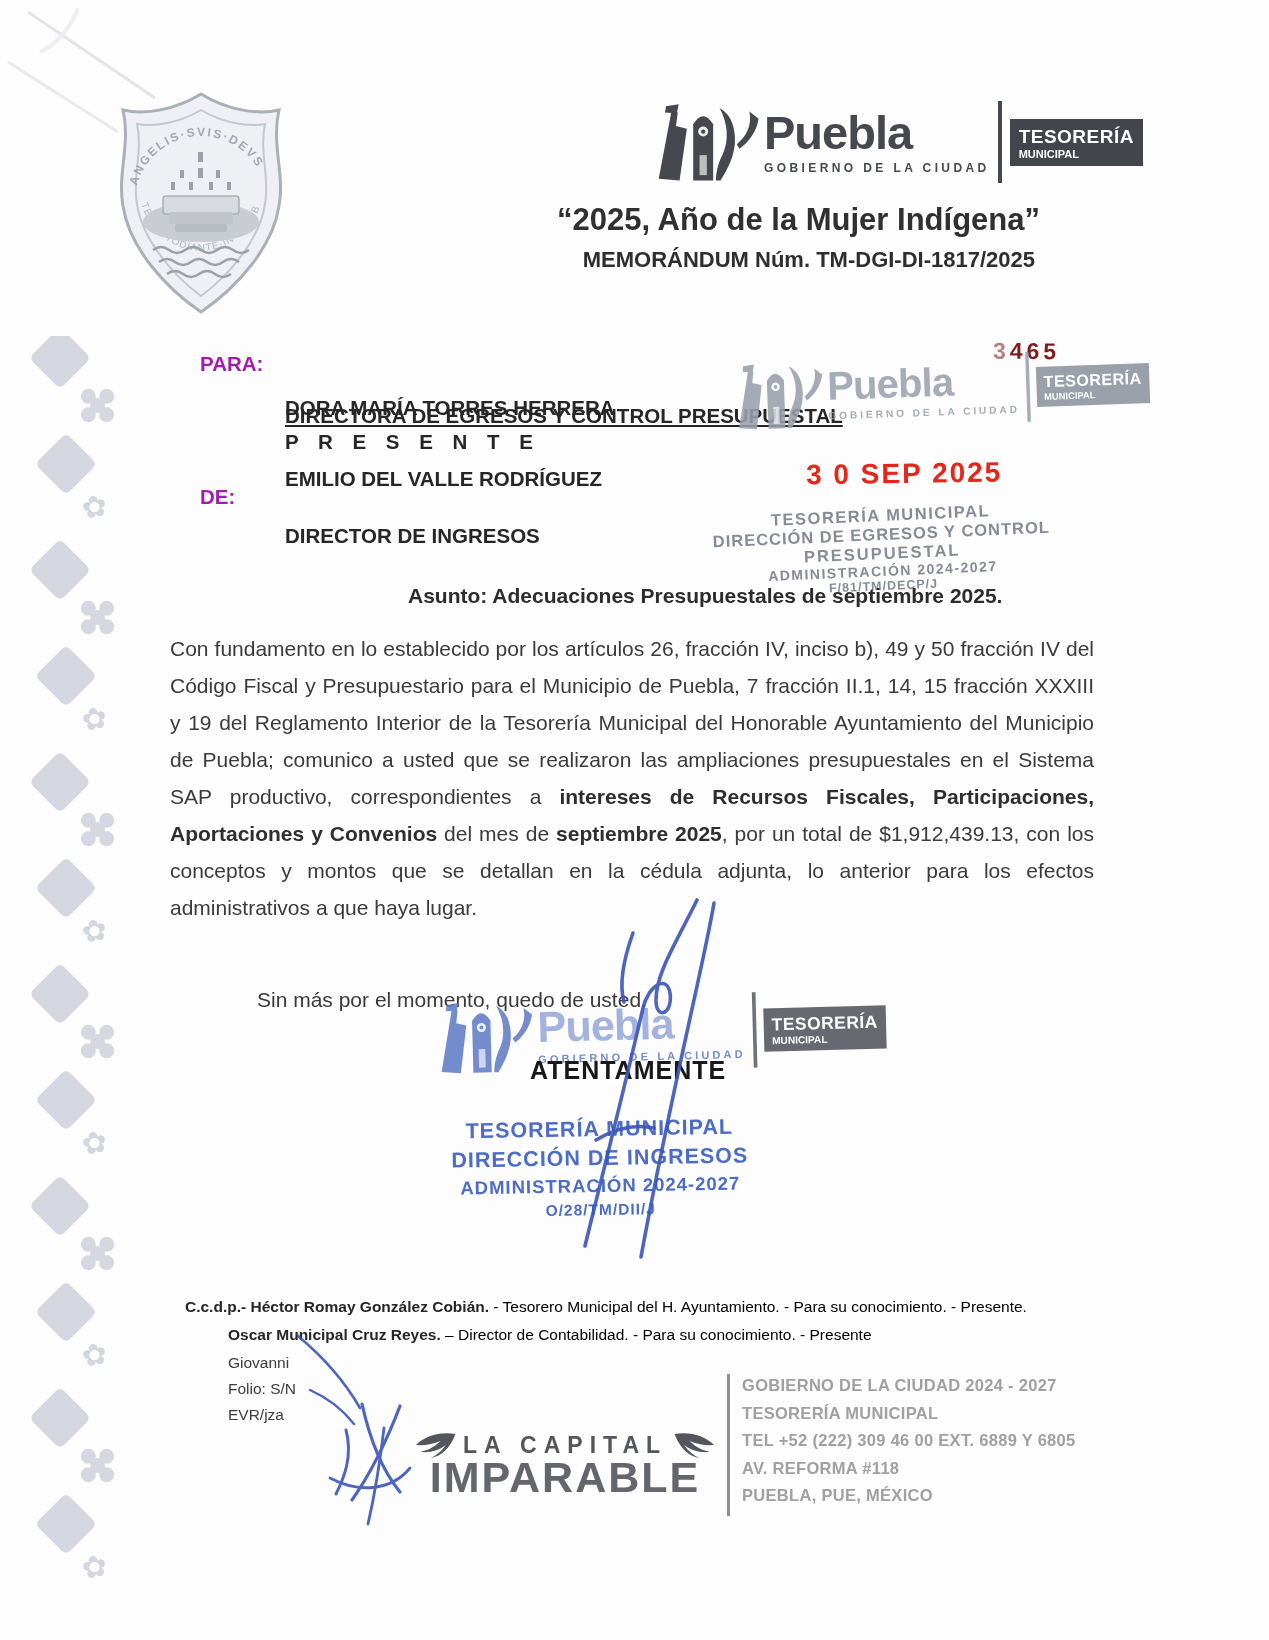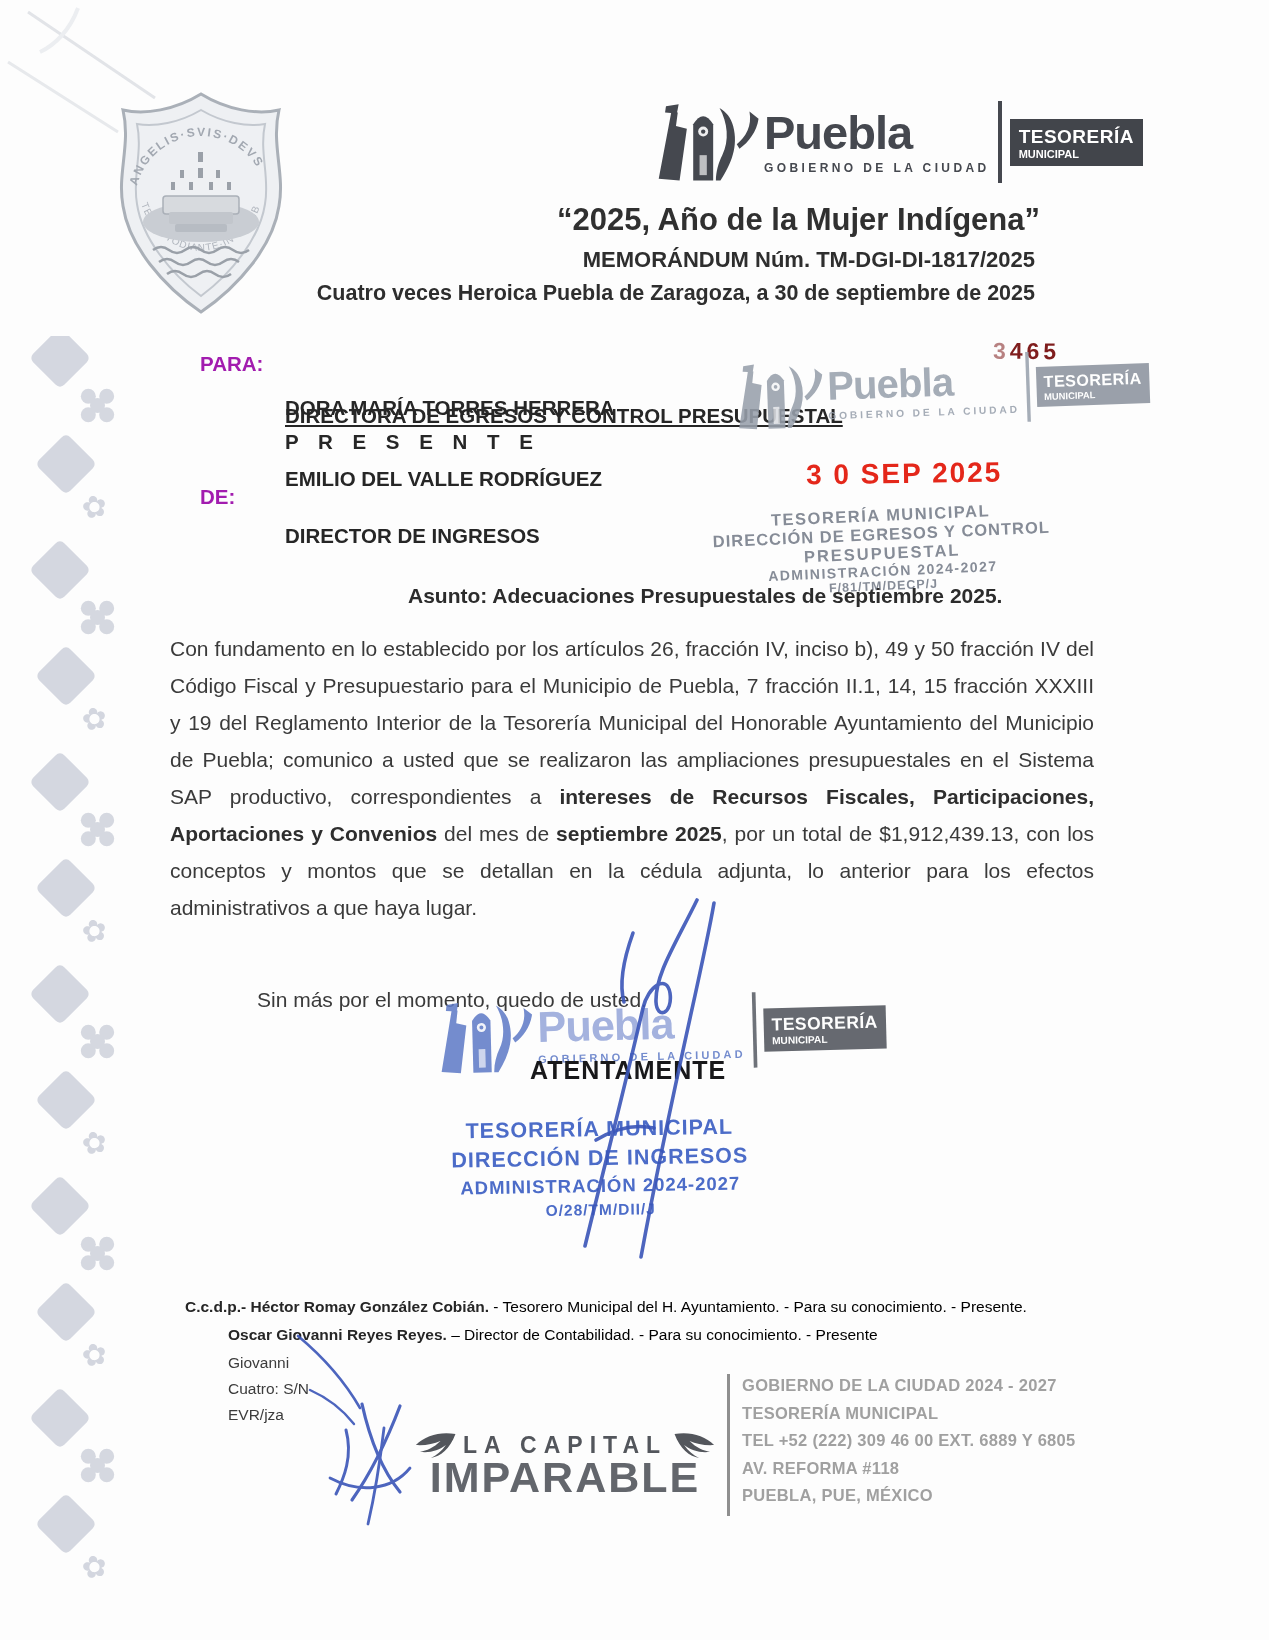--- a/index.html
+++ b/index.html
@@ -227,21 +227,20 @@
     </div>
     <div class="vline"></div>
     <div class="badge">
       <div class="badge-main">TESORERÍA</div>
       <div class="badge-sub">MUNICIPAL</div>
     </div>
   </div>
 
   <div class="abs quote">“2025, Año de la Mujer Indígena”</div>
   <div class="abs memo-number">MEMORÁNDUM Núm. TM-DGI-DI-1817/2025</div>
-  <div class="abs date-line">Cuatro veces Heroica Puebla de Zaragoza, a 30 de septiembre de 2025</div>
 
   <div class="abs addr-label" style="left:200px;top:352px;">PARA:</div>
   <div class="abs addr-text" style="left:285px;top:352px;margin-top:44px;">DORA MARÍA TORRES HERRERA</div>
   <div class="abs addr-text" style="left:285px;top:404px;text-decoration:underline;">DIRECTORA DE EGRESOS Y CONTROL PRESUPUESTAL</div>
   <div class="abs addr-text presente" style="left:285px;top:430px;">P R E S E N T E</div>
 
   <div class="abs folio-red">3465</div>
 
   <div class="abs logo logo-gray">
     <svg class="skyline">
@@ -301,24 +300,24 @@
     <div class="b3">ADMINISTRACIÓN 2024-2027</div>
     <div class="b4">O/28/TM/DII/J</div>
   </div>
 
   <div class="abs cc">
     <div class="row">
       <span class="lbl">C.c.d.p.-</span>
       <span class="nm">Héctor Romay González Cobián.</span><span class="rest"> - Tesorero Municipal del H. Ayuntamiento. - Para su conocimiento. - Presente.</span>
     </div>
     <div class="row indent">
-      <span class="nm">Oscar Giovanni Reyes Reyes.</span><span class="rest"> – Director de Contabilidad. - Para su conocimiento. - Presente</span>
+      <span class="nm">Oscar Municipal Cruz Reyes.</span><span class="rest"> – Director de Contabilidad. - Para su conocimiento. - Presente</span>
     </div>
     <div class="small-line">Giovanni</div>
-    <div class="small-line">Cuatro: S/N</div>
+    <div class="small-line">Folio: S/N</div>
     <div class="small-line">EVR/jza</div>
   </div>
 
   <div class="abs imparable">
     <div class="row1">
       <svg>
           <use href="#wing"></use>
         </svg>
       <span class="cap">LA CAPITAL</span>
       <svg class="wing-r">

